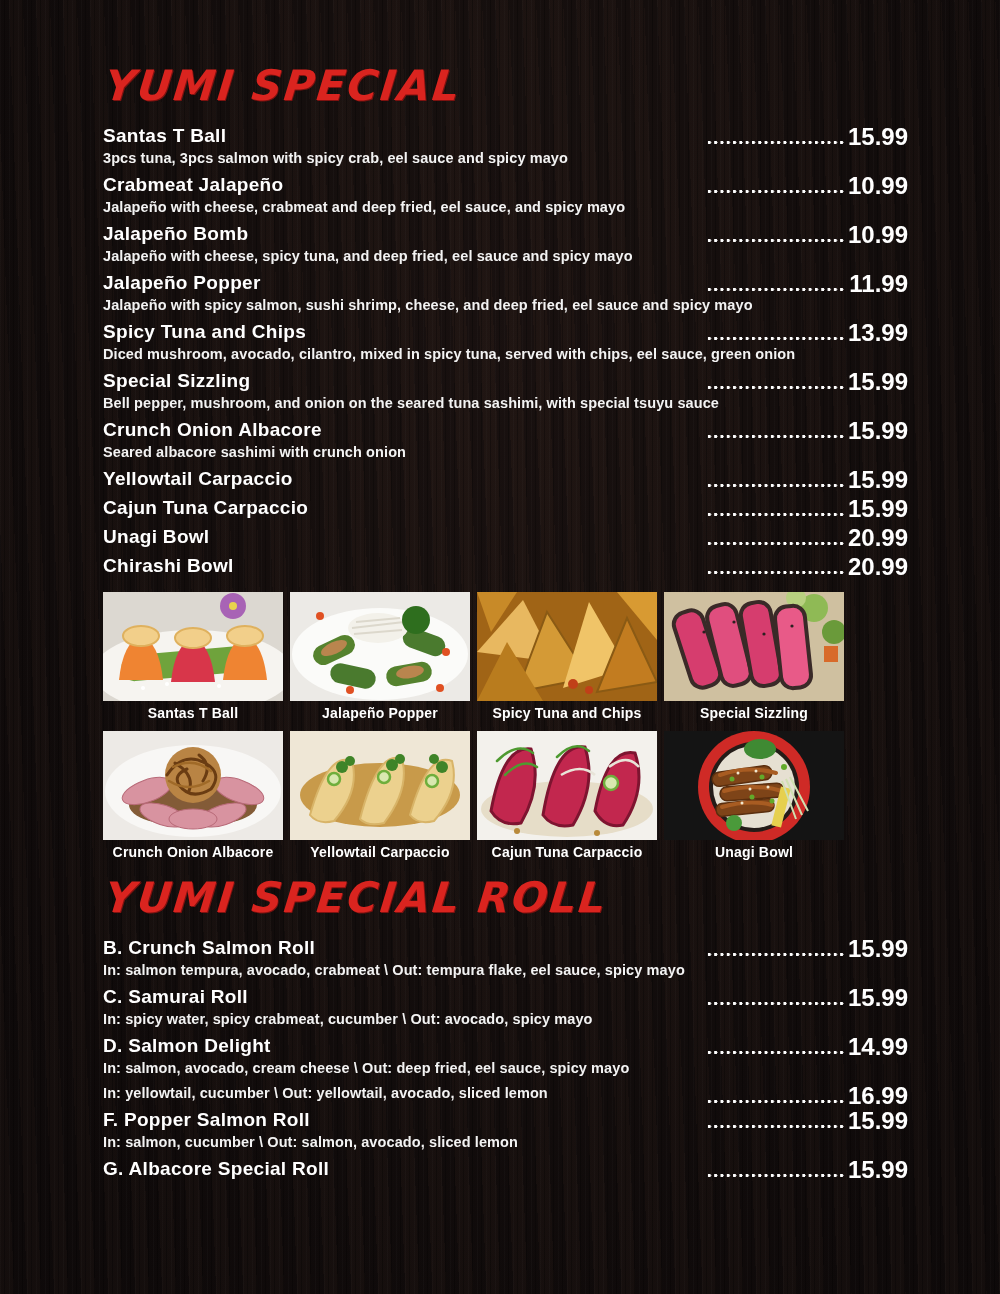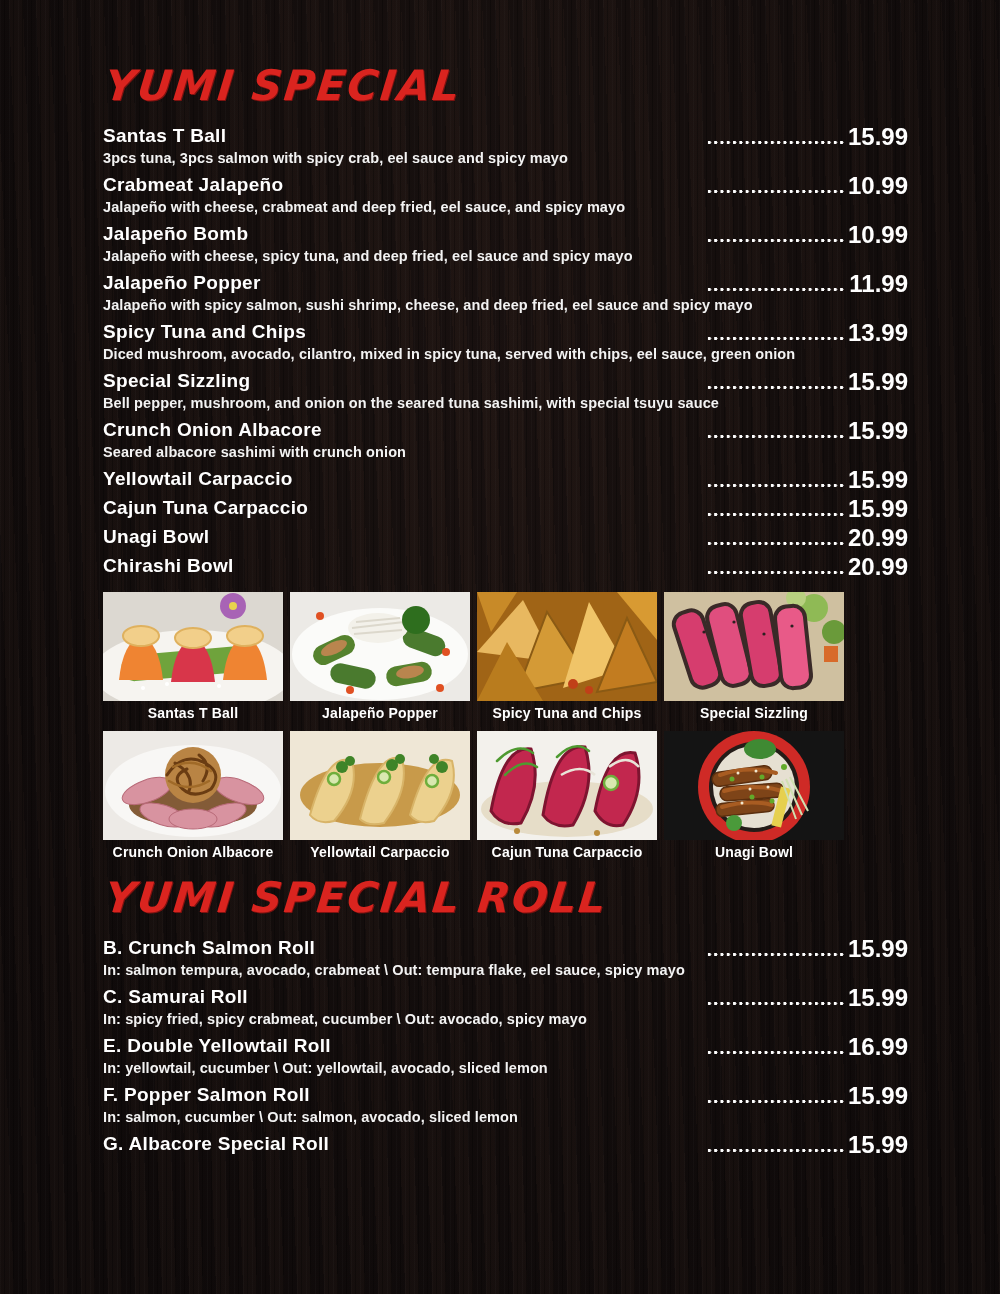--- a/index.html
+++ b/index.html
@@ -378,26 +378,33 @@
             </div>
         <div class="item-desc">In: salmon tempura, avocado, crabmeat \ Out: tempura flake, eel sauce, spicy mayo</div>
       </div>
 
       <div class="item">
         <div class="item-name">C. Samurai Roll</div>
         <div class="leader">
               <span class="dots"></span>
               <span class="price">15.99</span>
             </div>
-        <div class="item-desc">In: spicy fried, spicy crabmeat, cucumber \ Out: avocado, spicy mayo</div>
-      </div>
-
-
-      <div class="item">
-        <div class="item-name">E. Double Yellowtail Roll</div>
+        <div class="item-desc">In: spicy water, spicy crabmeat, cucumber \ Out: avocado, spicy mayo</div>
+      </div>
+
+      <div class="item">
+        <div class="item-name">D. Salmon Delight</div>
+        <div class="leader">
+              <span class="dots"></span>
+              <span class="price">14.99</span>
+            </div>
+        <div class="item-desc">In: salmon, avocado, cream cheese \ Out: deep fried, eel sauce, spicy mayo</div>
+      </div>
+
+      <div class="item">
         <div class="leader">
               <span class="dots"></span>
               <span class="price">16.99</span>
             </div>
         <div class="item-desc">In: yellowtail, cucumber \ Out: yellowtail, avocado, sliced lemon</div>
       </div>
 
       <div class="item">
         <div class="item-name">F. Popper Salmon Roll</div>
         <div class="leader">

